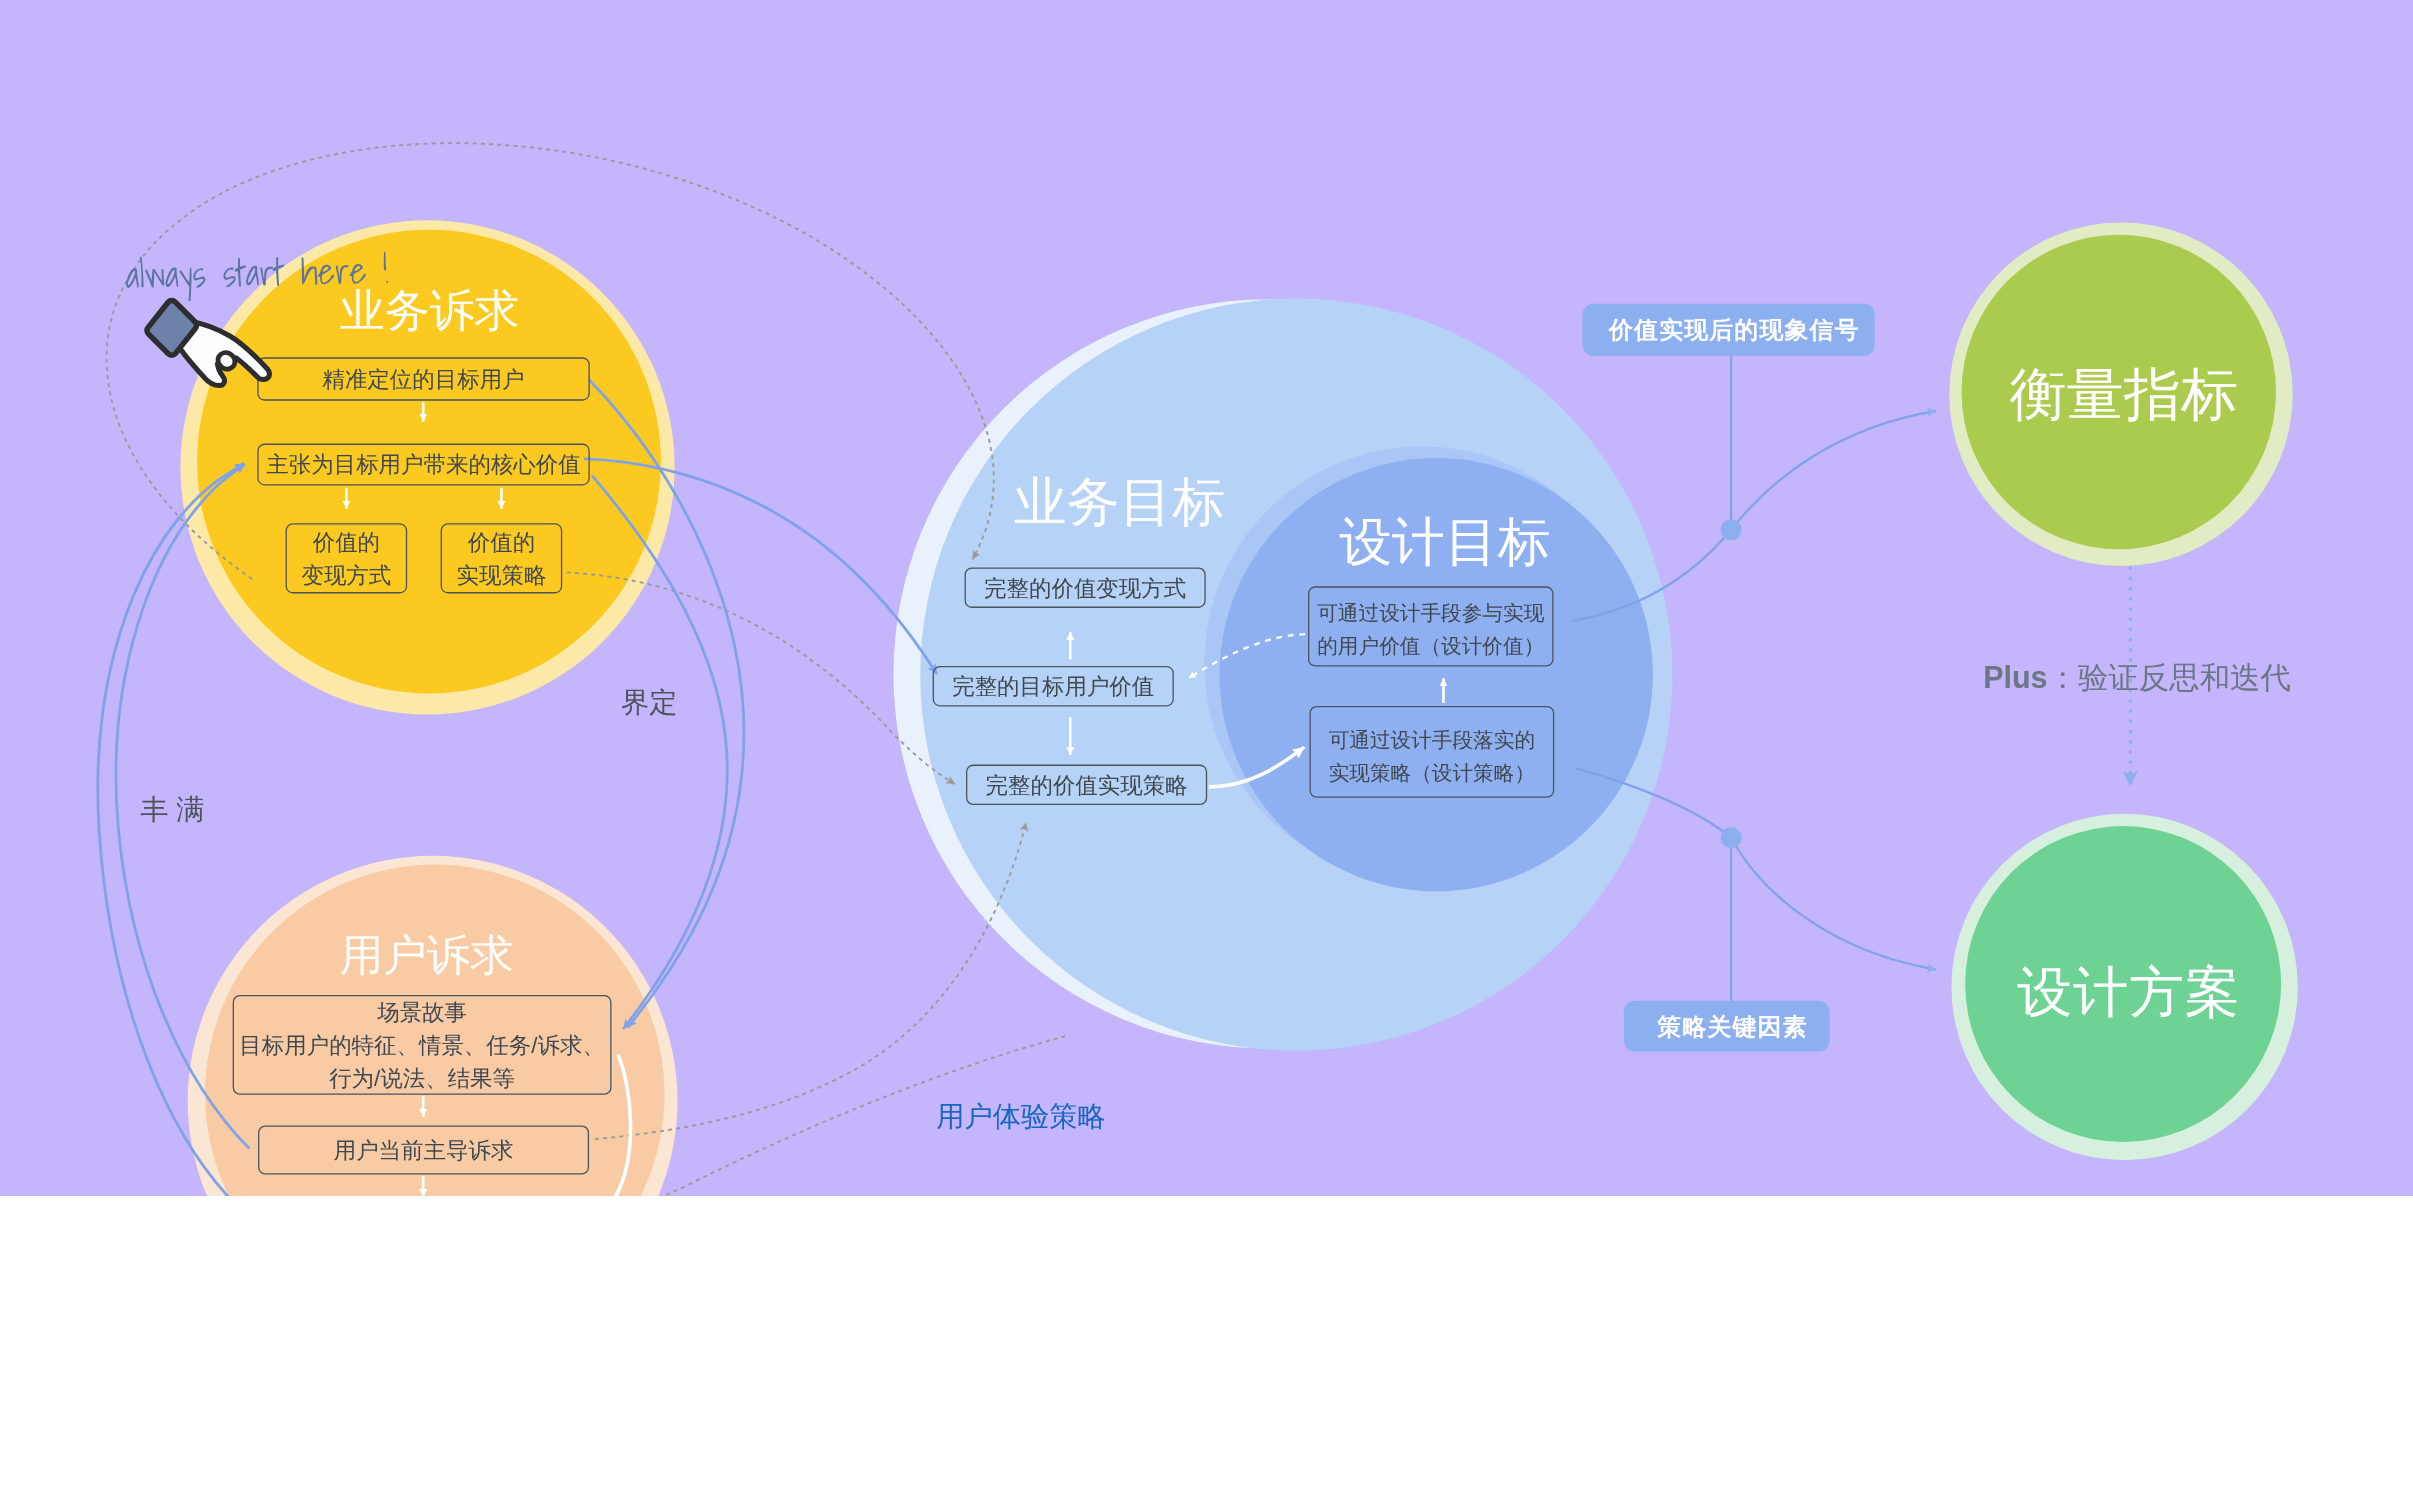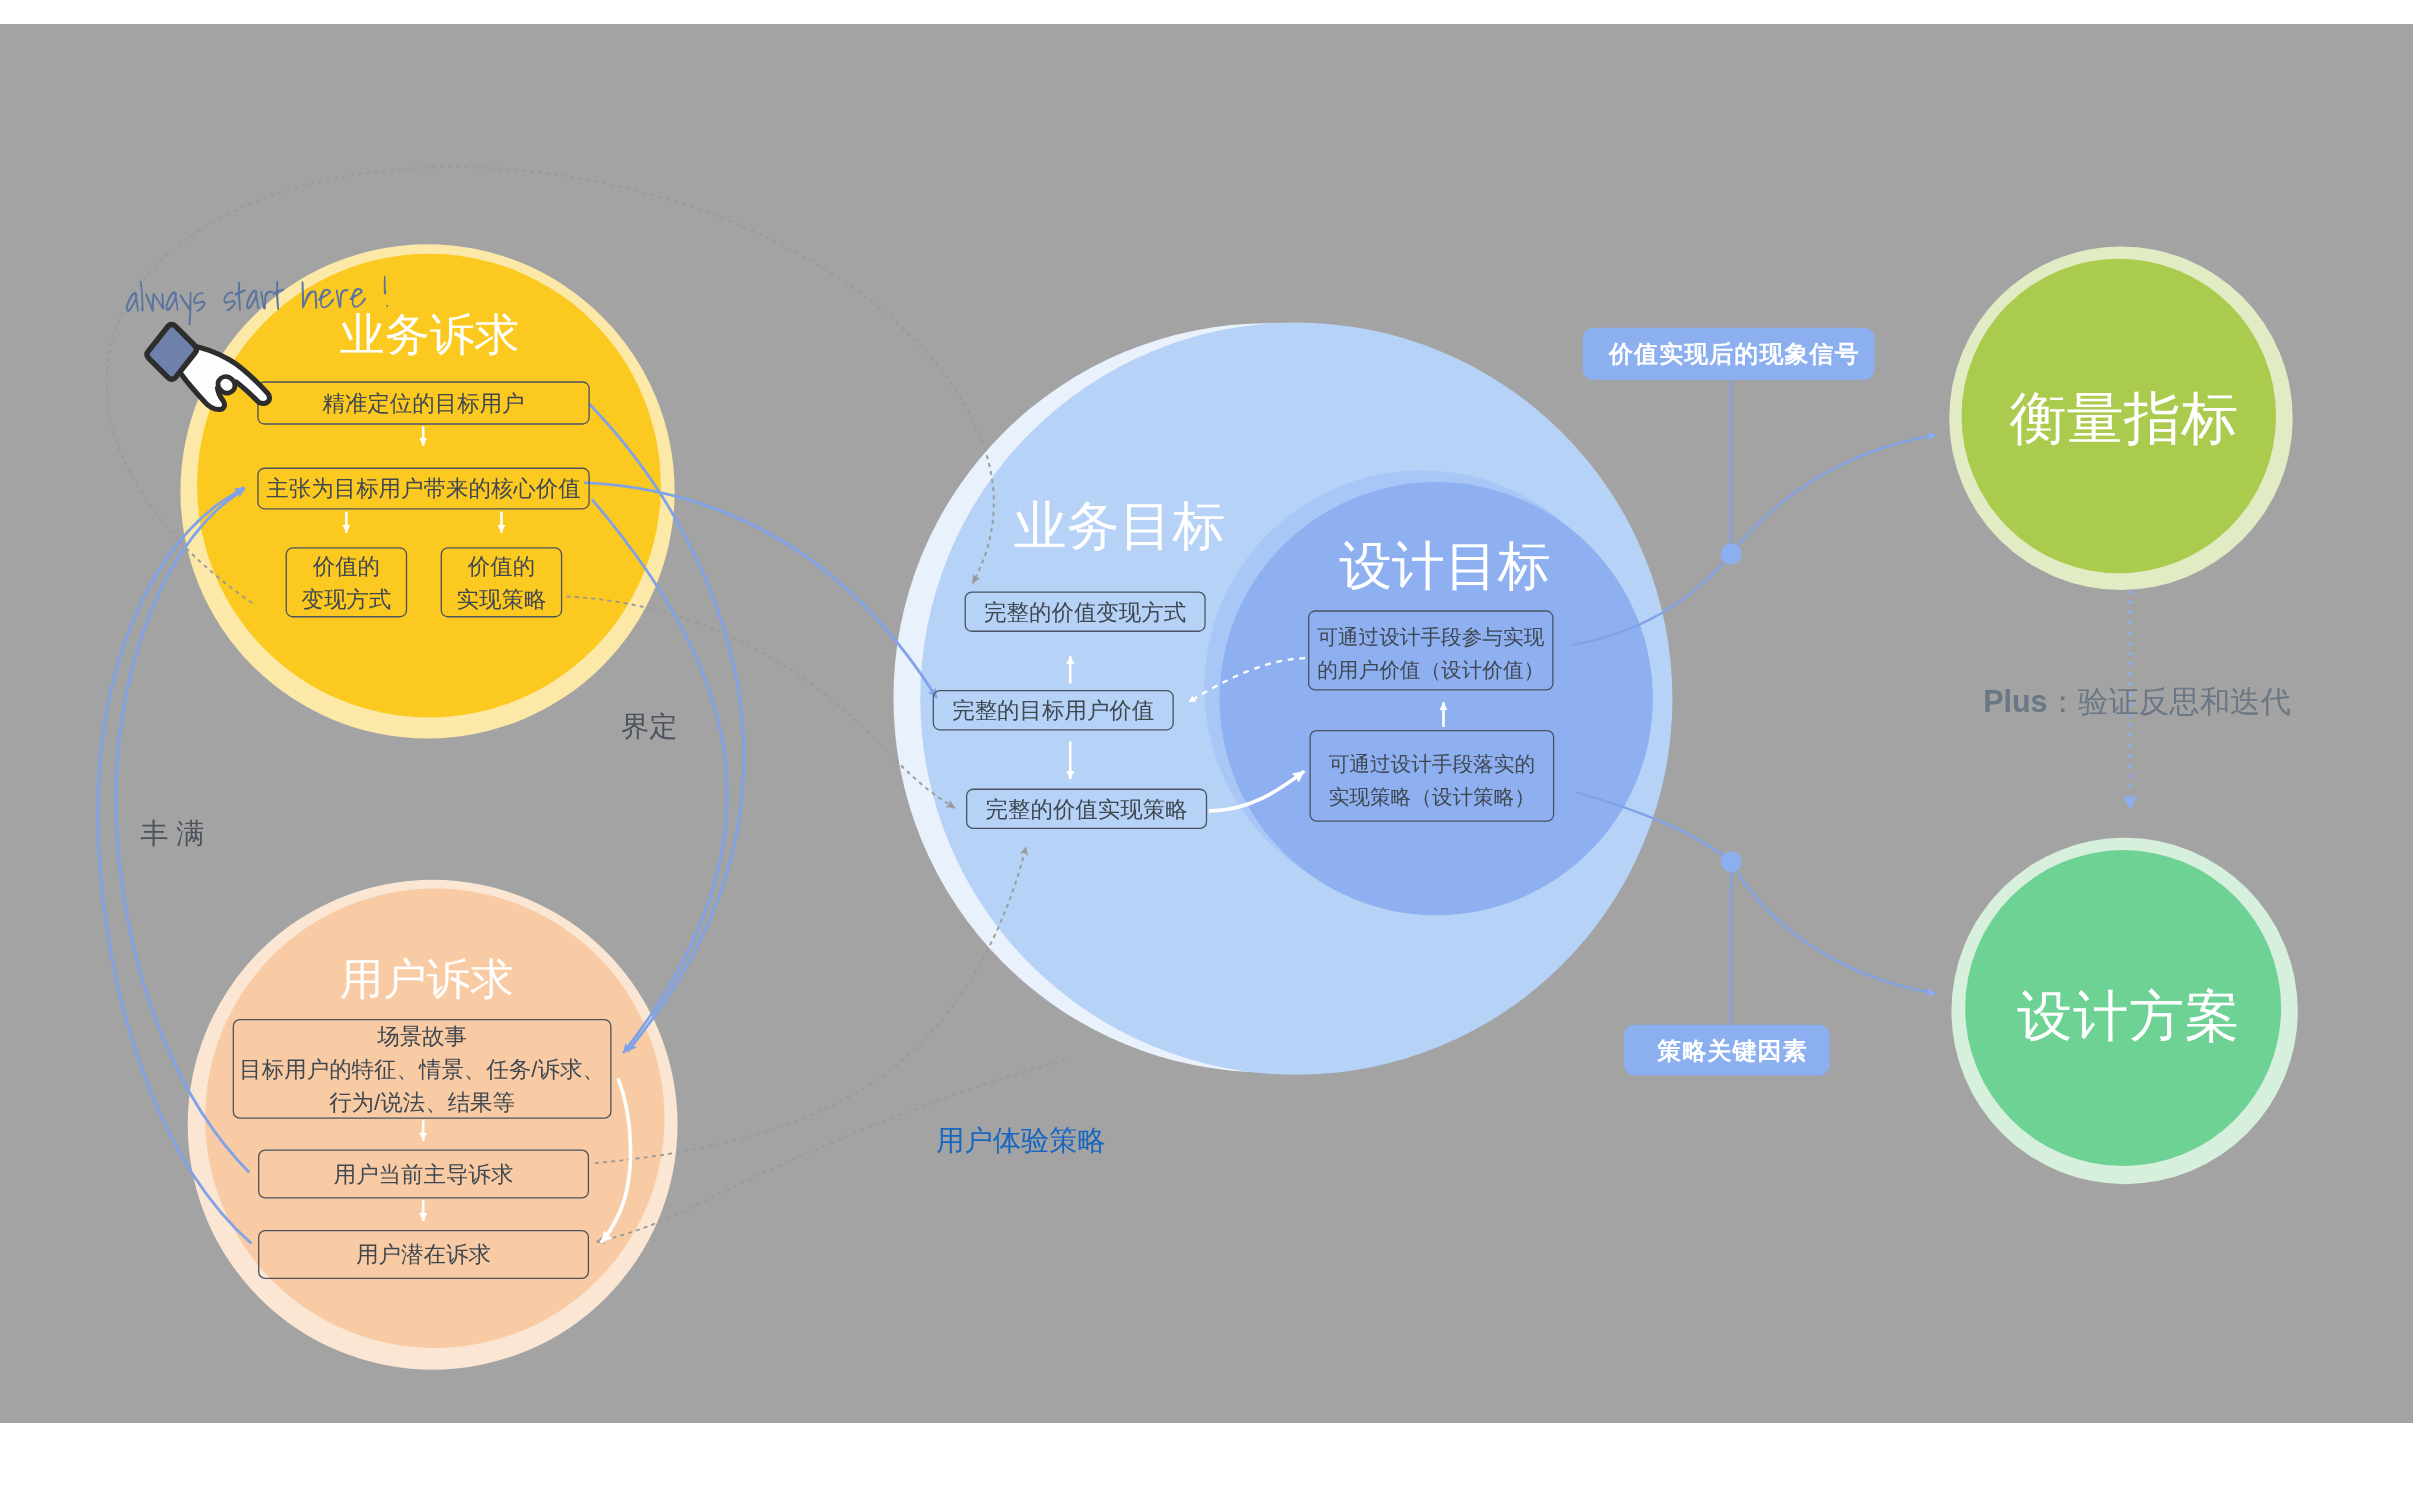--- a/index.html
+++ b/index.html
@@ -1,17 +1,17 @@
 <!DOCTYPE html>
 <html style="font-size:11.6px"><head>
 <meta charset="utf-8">
 <style>
   html,body{margin:0;padding:0;background:#ffffff;}
   body{width:2413px;height:1508px;overflow:hidden;font-family:"Liberation Sans",sans-serif;}
-  #stage{position:relative;width:2413px;height:1399px;background:#a3a3a3;overflow:hidden;margin-top:24px;}
+  #stage{position:relative;width:2413px;height:1196px;background:#c4b5fd;overflow:hidden;}
   svg#art{position:absolute;left:0;top:0;width:2413px;height:1508px;display:block;}
   #art text{font-family:"Liberation Sans",sans-serif;}
 </style>
 </head>
 <body>
 
 <div id="stage">
 <svg id="art" viewBox="0 0 3330 2081" xmlns="http://www.w3.org/2000/svg">
 <defs>
 <marker id="arwBlue" viewBox="0 0 10 10" refX="10" refY="5" markerWidth="3.5" markerHeight="3.5" orient="auto">

